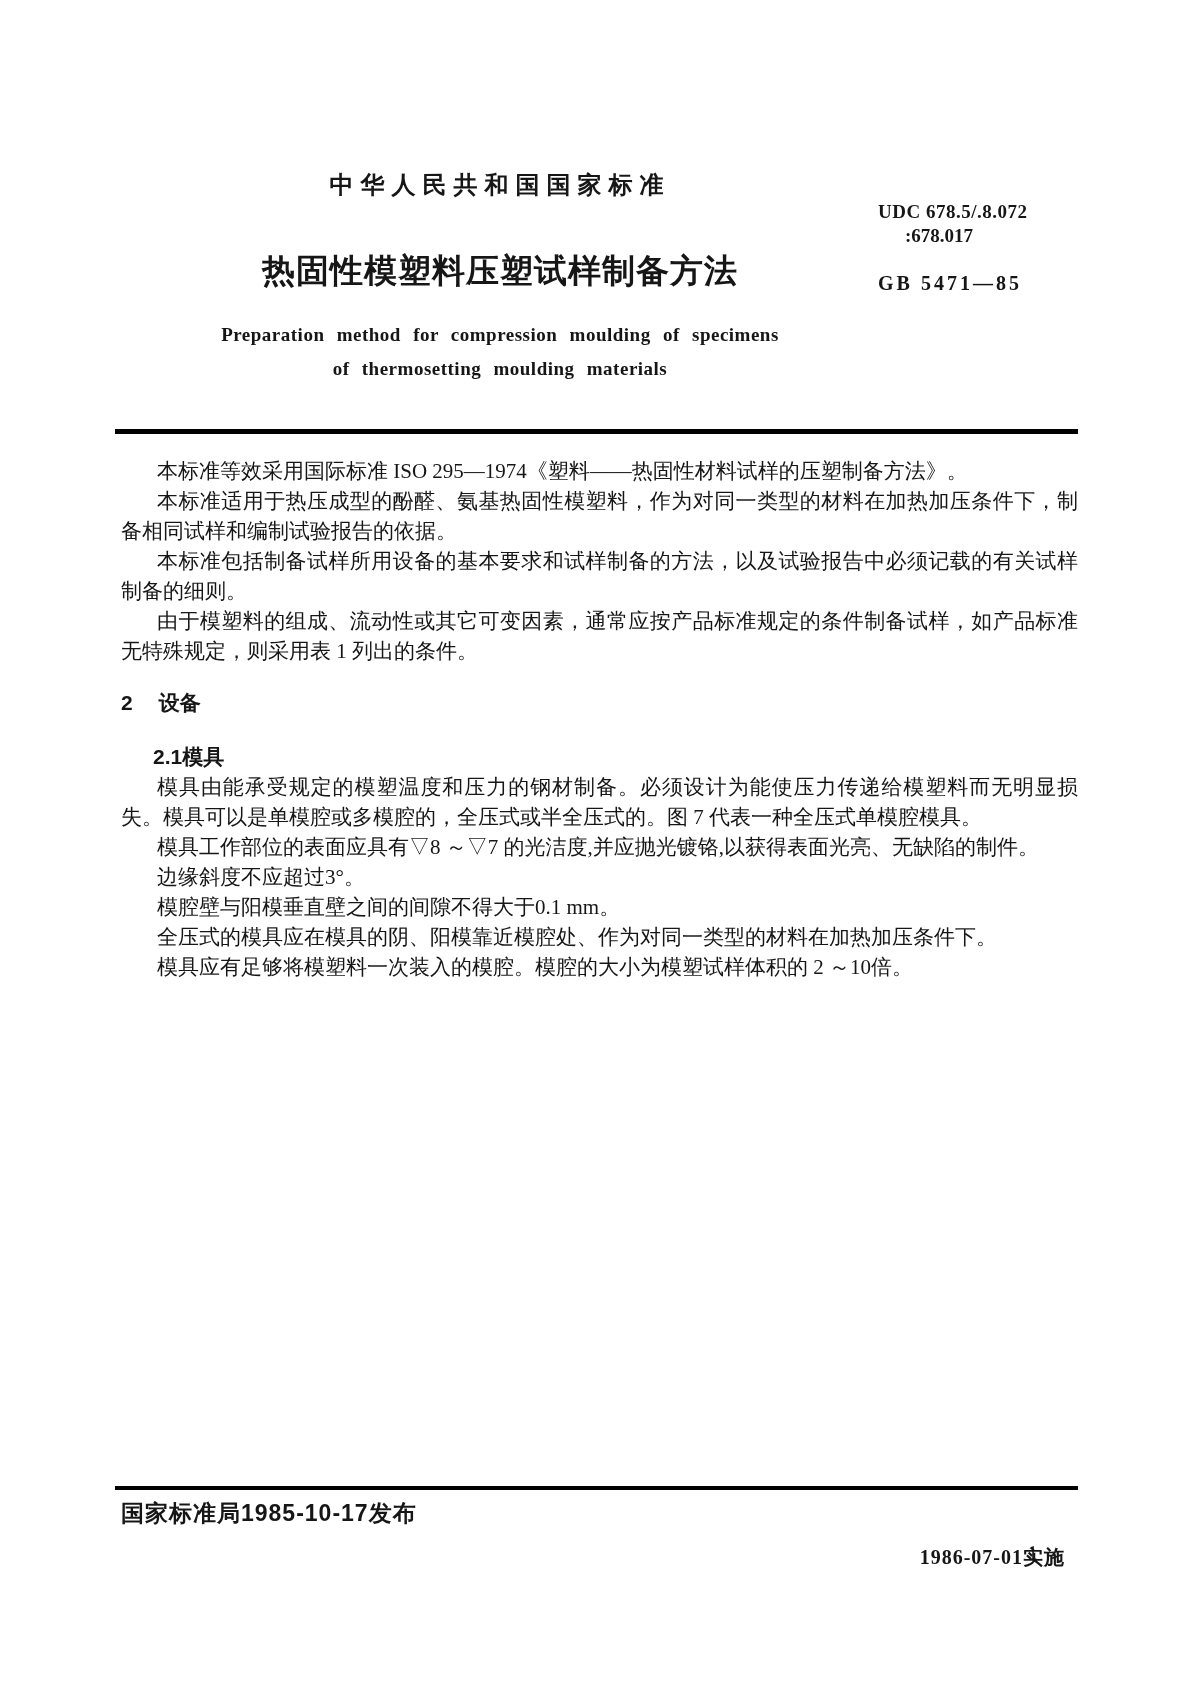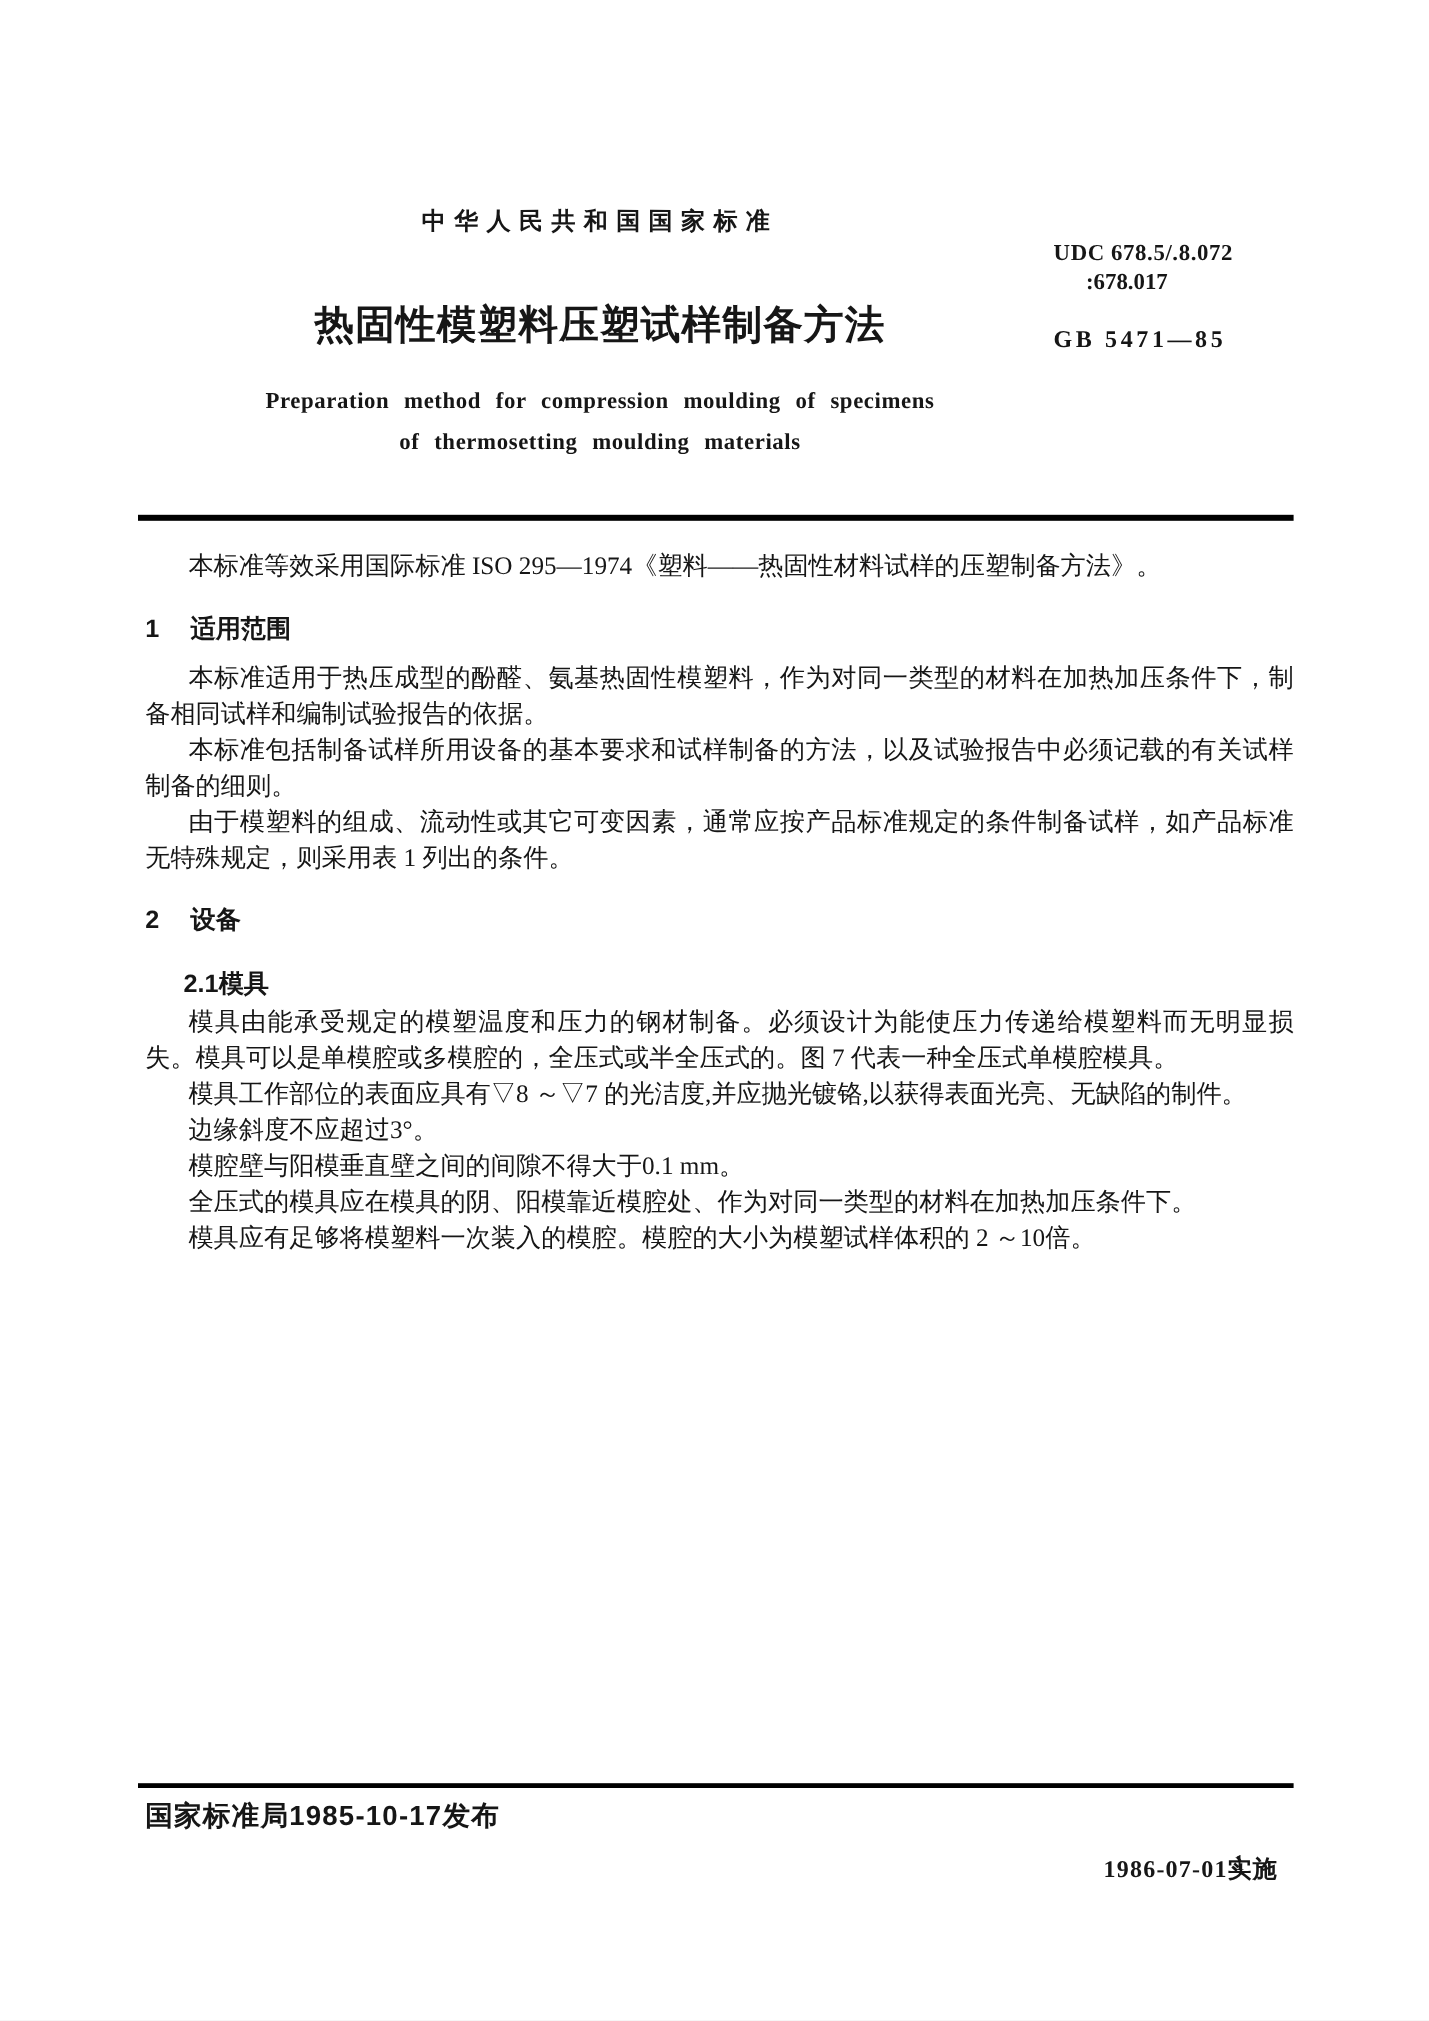--- a/index.html
+++ b/index.html
@@ -18,21 +18,21 @@
   .header-left {
     position: absolute;
     left: 120px;
     top: 170px;
     width: 760px;
     text-align: center;
   }
   .national-label {
     font-family: "Liberation Sans", sans-serif;
     font-weight: bold;
-    font-size: 20px;
+    font-size: 24px;
     letter-spacing: 7px;
     line-height: 30px;
     white-space: nowrap;
   }
   .title-zh {
     margin-top: 52px;
     font-family: "Liberation Sans", sans-serif;
     font-weight: bold;
     font-size: 33px;
     letter-spacing: 1px;
@@ -149,23 +149,20 @@
     <div class="udc-line1">UDC 678.5/.8.072</div>
     <div class="udc-line2">:678.017</div>
     <div class="gb-code">GB 5471—85</div>
   </div>
 
   <div class="rule-top"></div>
 
   <div class="content">
     <p>本标准等效采用国际标准 ISO 295—1974《塑料——热固性材料试样的压塑制备方法》。</p>
 
-    <div class="sec-heading first">
-      <span class="sec-num">1</span><span class="sec-title">适用范围</span>
-    </div>
     <p>本标准适用于热压成型的酚醛、氨基热固性模塑料，作为对同一类型的材料在加热加压条件下，制备相同试样和编制试验报告的依据。</p>
     <p>本标准包括制备试样所用设备的基本要求和试样制备的方法，以及试验报告中必须记载的有关试样制备的细则。</p>
     <p>由于模塑料的组成、流动性或其它可变因素，通常应按产品标准规定的条件制备试样，如产品标准无特殊规定，则采用表 1 列出的条件。</p>
 
     <div class="sec-heading second">
       <span class="sec-num">2</span><span class="sec-title">设备</span>
     </div>
     <div class="subsec-heading">
       <span class="sec-num">2.1</span><span class="sec-title">模具</span>
     </div>

